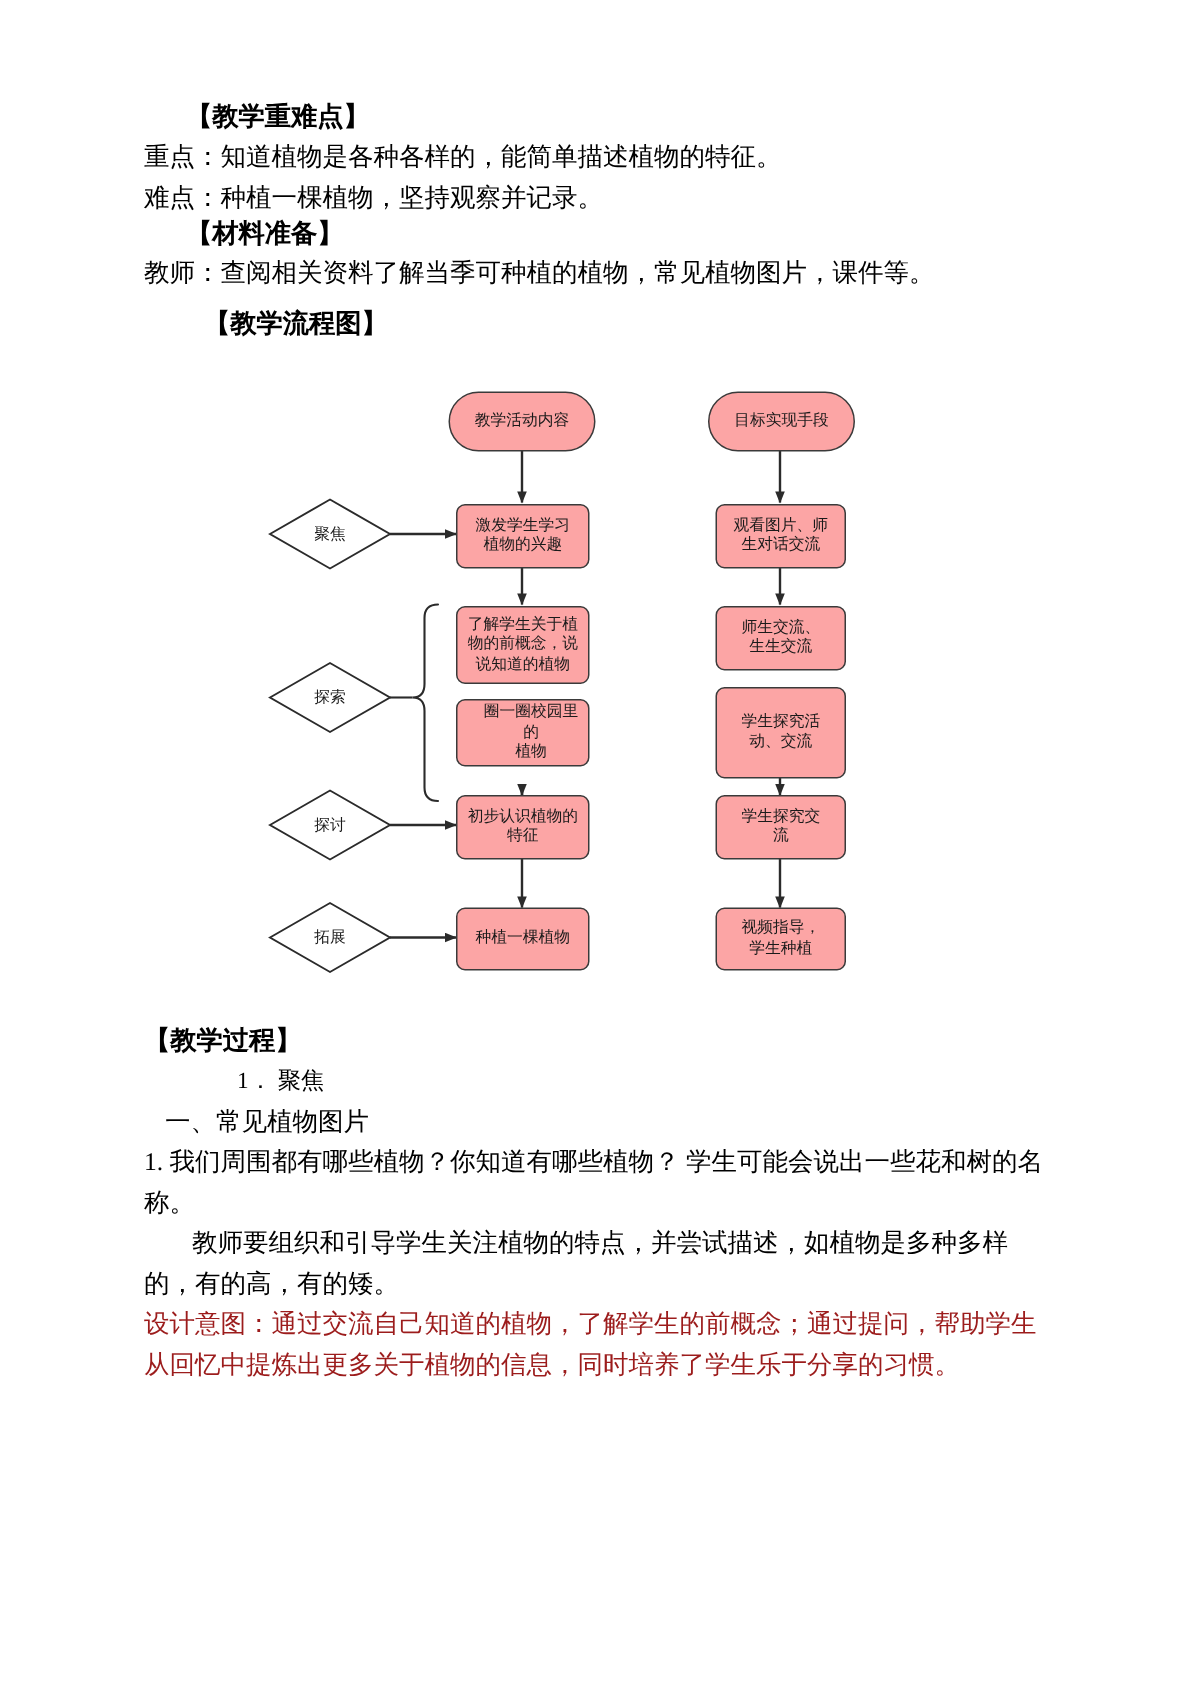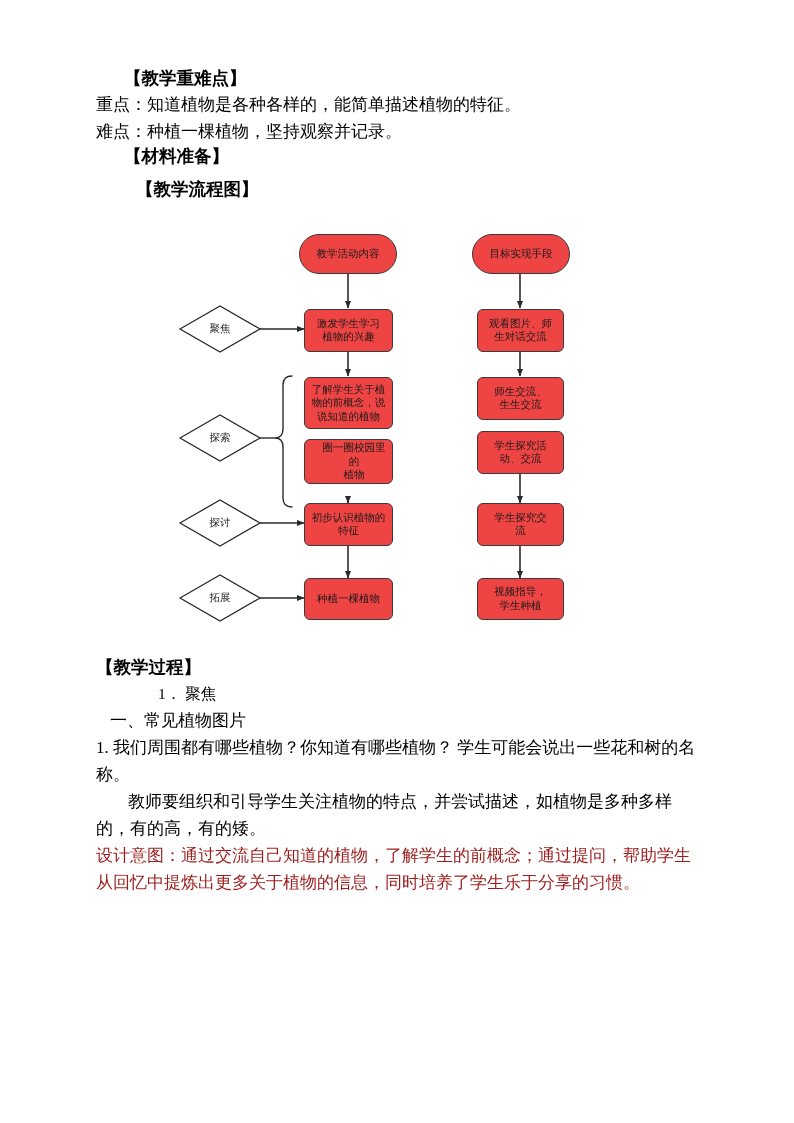--- a/index.html
+++ b/index.html
@@ -64,21 +64,21 @@
     height: 418px;
     margin-left: -4px;
   }
   .flow-wrap svg { display:block; }
 
   .nodebox {
     position: absolute;
     box-sizing: border-box;
     border: 1.3px solid #3a3a3a;
     border-radius: 6px;
-    background: #ef4444;
+    background: #fca5a5;
     font-family: "DejaVu Sans", "Liberation Sans", sans-serif;
     font-size: 10.5px;
     line-height: 13.5px;
     color: #1a1a1a;
     display: flex;
     align-items: center;
     justify-content: center;
     text-align: center;
     white-space: pre-line;
     padding: 0 4px;
@@ -111,20 +111,21 @@
 <div class="page">
 
   <div class="block-top">
     <p class="heading indent1">【教学重难点】</p>
     <p class="para">重点：知道植物是各种各样的，能简单描述植物的特征。</p>
     <p class="para">难点：种植一棵植物，坚持观察并记录。</p>
   </div>
 
   <div>
     <p class="heading indent1">【材料准备】</p>
+    <p class="para">教师：查阅相关资料了解当季可种植的植物，常见植物图片，课件等。</p>
   </div>
 
   <div style="margin-top:10px;margin-left:40px;">
     <p class="heading">【教学流程图】</p>
 
     <div class="flow-wrap" style="margin-top:24px;">
 
       <svg class="svg-layer" viewBox="0 0 602 418">
         <defs>
           <marker id="ah" markerWidth="9" markerHeight="9" refX="7.4" refY="3.2" orient="auto" markerUnits="userSpaceOnUse">
@@ -180,21 +181,21 @@
       <div class="nodebox" style="left:172px; top:213px; width:89px; height:45px;padding-left:15px;">圈一圈校园里的
 植物</div>
       <div class="nodebox" style="left:172px; top:277px; width:89px; height:43px;">初步认识植物的
 特征</div>
       <div class="nodebox" style="left:172px; top:352px; width:89px; height:42px;">种植一棵植物</div>
 
       <div class="nodebox" style="left:345px; top:83px;  width:87px; height:43px;">观看图片、师
 生对话交流</div>
       <div class="nodebox" style="left:345px; top:151px; width:87px; height:43px;">师生交流、
 生生交流</div>
-      <div class="nodebox" style="left:345px; top:205px; width:87px; height:43px;">学生探究活
+      <div class="nodebox" style="left:345px; top:205px; width:87px; height:61px;">学生探究活
 动、交流</div>
       <div class="nodebox" style="left:345px; top:277px; width:87px; height:43px;">学生探究交
 流</div>
       <div class="nodebox" style="left:345px; top:352px; width:87px; height:42px;">视频指导，
 学生种植</div>
 
     </div>
   </div>
 
   <div style="margin-top:12px;">

